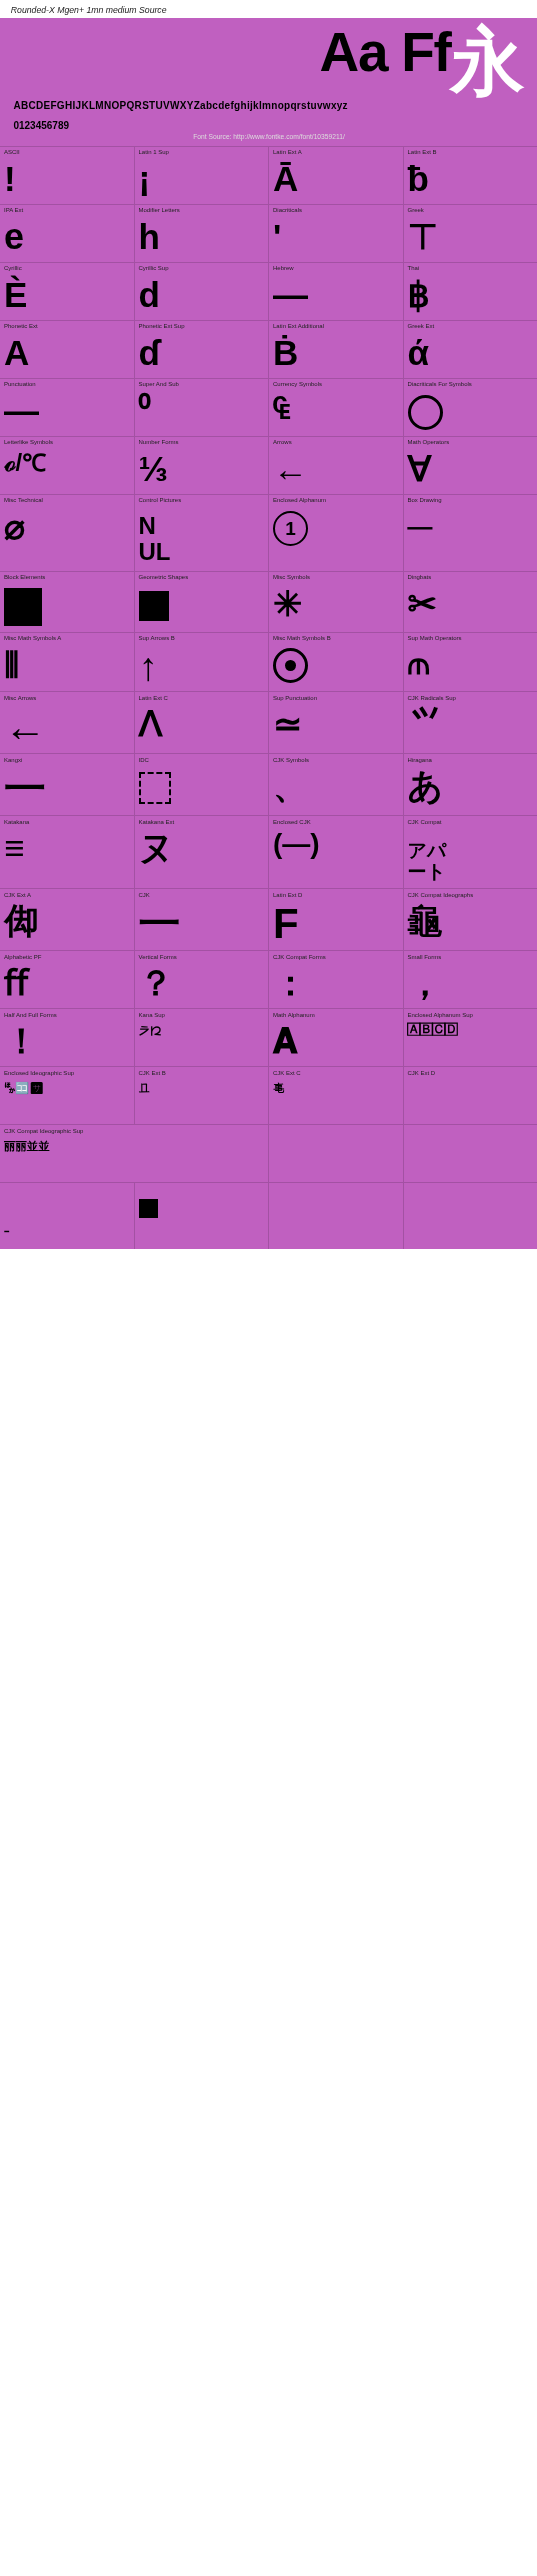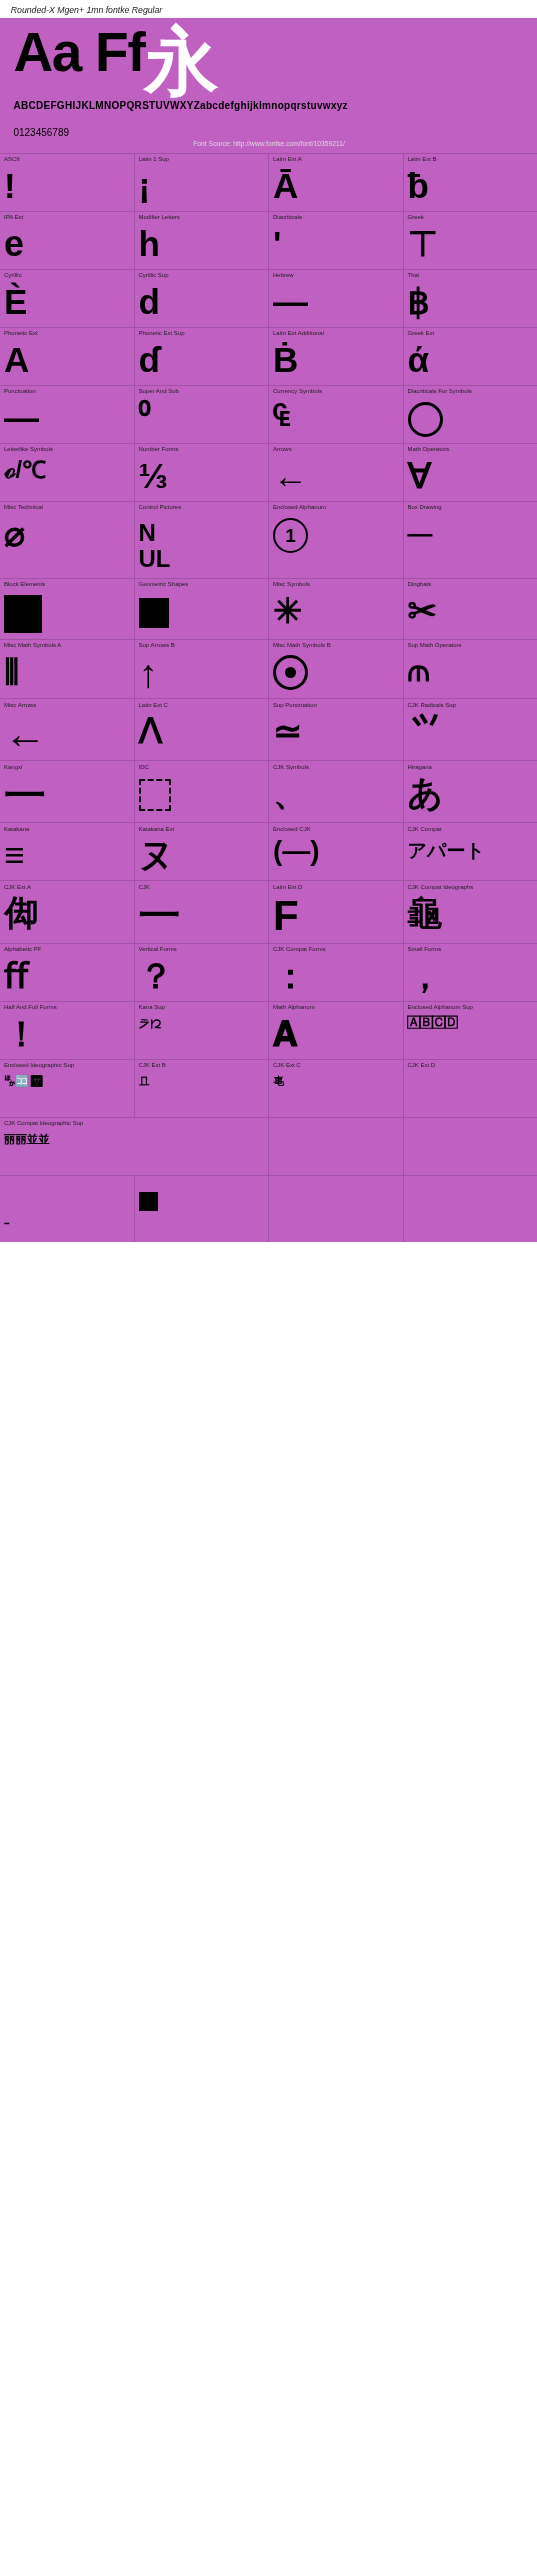--- a/index.html
+++ b/index.html
@@ -21,21 +21,21 @@
     
     .hero {
       background: #c060c0;
       padding: 6.7px 13.4px 4px 13.4px;
       position: relative;
     }
 
     .hero-top {
       display: flex;
       align-items: flex-start;
-      justify-content: flex-start;
+      justify-content: flex-end;
     }
 
     .hero-letters {
       color: #000;
       font-size: 55px;
       font-weight: 900;
       line-height: 1;
       letter-spacing: -1.3px;
       font-family: 'Arial Black', sans-serif;
     }
@@ -52,23 +52,23 @@
       font-size: 10px;
       font-weight: 900;
       letter-spacing: 0.3px;
       font-family: 'Arial Black', sans-serif;
       margin-top: 1px;
     }
 
     .hero-numbers {
       color: #000;
       font-size: 10px;
-      font-weight: 400;
+      font-weight: 700;
       font-family: 'Arial Black', sans-serif;
-      margin-top: 16px;
+      margin-top: 9px;
     }
 
     .hero-credit {
       color: #ddd;
       font-size: 6.7px;
       text-align: center;
       margin-top: 2.7px;
       padding-bottom: 1.3px;
     }
 
@@ -183,21 +183,22 @@
       font-size: 13.4px;
       font-weight: 900;
       color: #000;
       font-family: monospace;
       background: none;
     }
 
     
     .stacked {
       display: flex;
-      margin-top: 6px;
+      flex-direction: column;
+      margin-top: 13px;
     }
 
     .stacked span {
       font-size: 19px;
       font-weight: 900;
       color: #000;
       line-height: 1.1;
     }
 
     
@@ -211,21 +212,21 @@
       font-size: 11.4px;
       font-weight: 900;
       color: #000;
     }
   </style>
 </head>
 <body>
 
 <div>
   <div class="header">
-    <span>Rounded-X Mgen+ 1mn fontke Regular</span>
+    <span>Rounded-X Mgen+ 1mn medium Source</span>
   </div>
 </div>
 
 <div class="hero">
   <div class="hero-top">
     <div>
       <div class="hero-letters">Aa Ff</div>
     </div>
     <div class="hero-kanji">永</div>
   </div>

